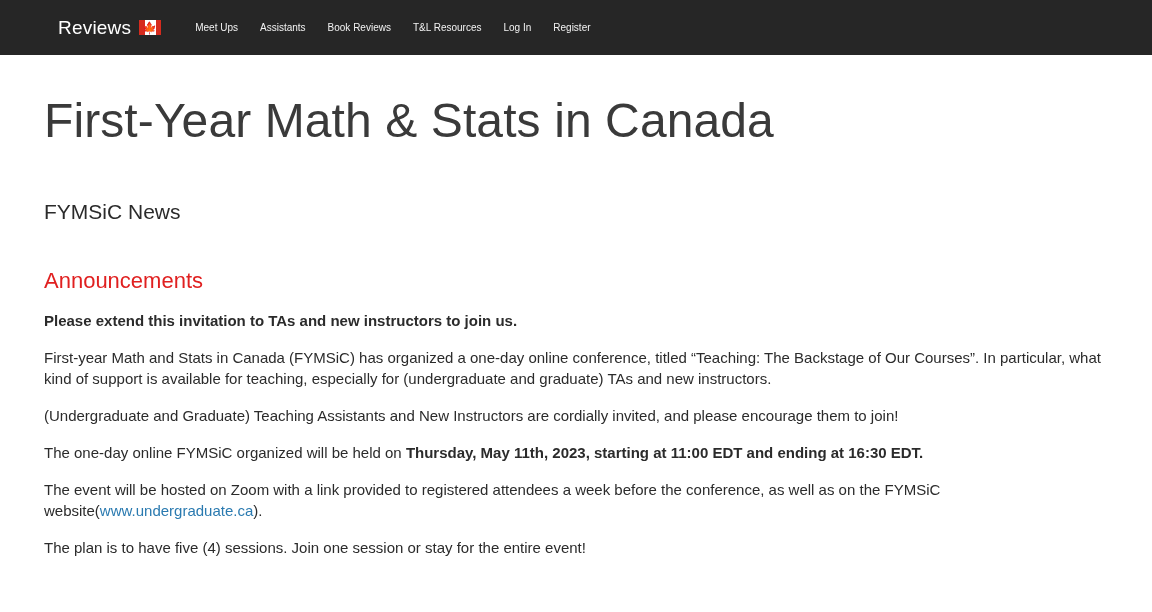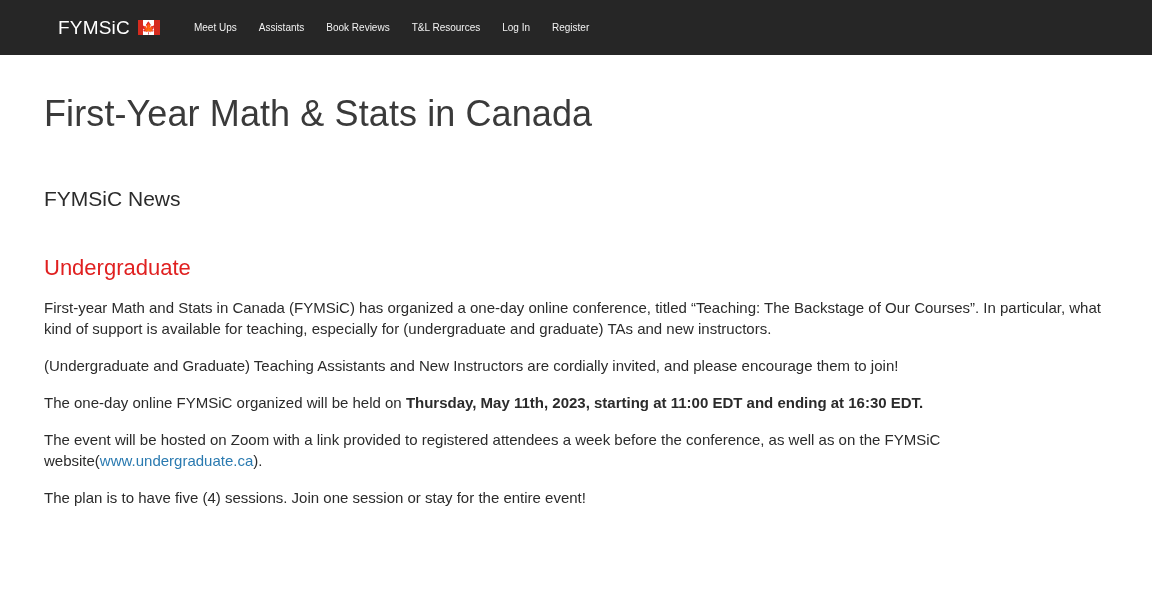--- a/index.html
+++ b/index.html
@@ -75,21 +75,21 @@
     cursor: pointer;
     white-space: nowrap;
   }
   .nav-link:last-child { margin-right: 0; }
 
   
   .content {
     padding: 0 44px;
   }
   .site-title {
-    font-size: 36px;
+    font-size: 48px;
     font-weight: 400;
     color: #3a3a3a;
     margin: 38px 0 0 0;
     letter-spacing: 0.1px;
     font-family: "Liberation Sans", sans-serif;
   }
   .page-title {
     font-size: 21px;
     font-weight: 400;
     color: #2b2b2b;
@@ -119,43 +119,44 @@
   a.inline-link {
     color: #2a7ab0;
     text-decoration: none;
   }
 </style>
 </head>
 <body>
 
 <div class="navbar">
   <div class="brand">
-    <span class="brand-text">FYMSiC</span>
+    <span class="brand-text">Reviews</span>
     <span class="flag">
       <span class="bar left"></span>
       <span class="bar right"></span>
       <span class="leaf">🍁</span>
     </span>
   </div>
   <div class="nav-links">
     <a class="nav-link">Meet Ups</a>
     <a class="nav-link">Assistants</a>
     <a class="nav-link">Book Reviews</a>
     <a class="nav-link">T&amp;L Resources</a>
     <a class="nav-link">Log In</a>
     <a class="nav-link">Register</a>
   </div>
 </div>
 
 <div class="content">
   <h1 class="site-title">First-Year Math &amp; Stats in Canada</h1>
   <h2 class="page-title">FYMSiC News</h2>
-  <h3 class="section-heading">Undergraduate</h3>
+  <h3 class="section-heading">Announcements</h3>
 
 
+  <p class="body red-bold">Please extend this invitation to TAs and new instructors to join us.</p>
 
   <p class="body">First-year Math and Stats in Canada (FYMSiC) has organized a one-day online conference, titled “Teaching: The Backstage of Our Courses”. In particular, what kind of support is available for teaching, especially for (undergraduate and graduate) TAs and new instructors.</p>
 
   <p class="body">(Undergraduate and Graduate) Teaching Assistants and New Instructors are cordially invited, and please encourage them to join!</p>
 
   <p class="body"><span>The one-day online FYMSiC organized will be held on </span><span class="bold">Thursday, May 11th, 2023, starting at 11:00 EDT and ending at 16:30 EDT.</span></p>
 
   <p class="body"><span>The event will be hosted on Zoom with a link provided to registered attendees a week before the conference, as well as on the FYMSiC website</span><span>(</span><a class="inline-link">www.undergraduate.ca</a><span>).</span></p>
 
   <p class="body">The plan is to have five (4) sessions. Join one session or stay for the entire event!</p>

